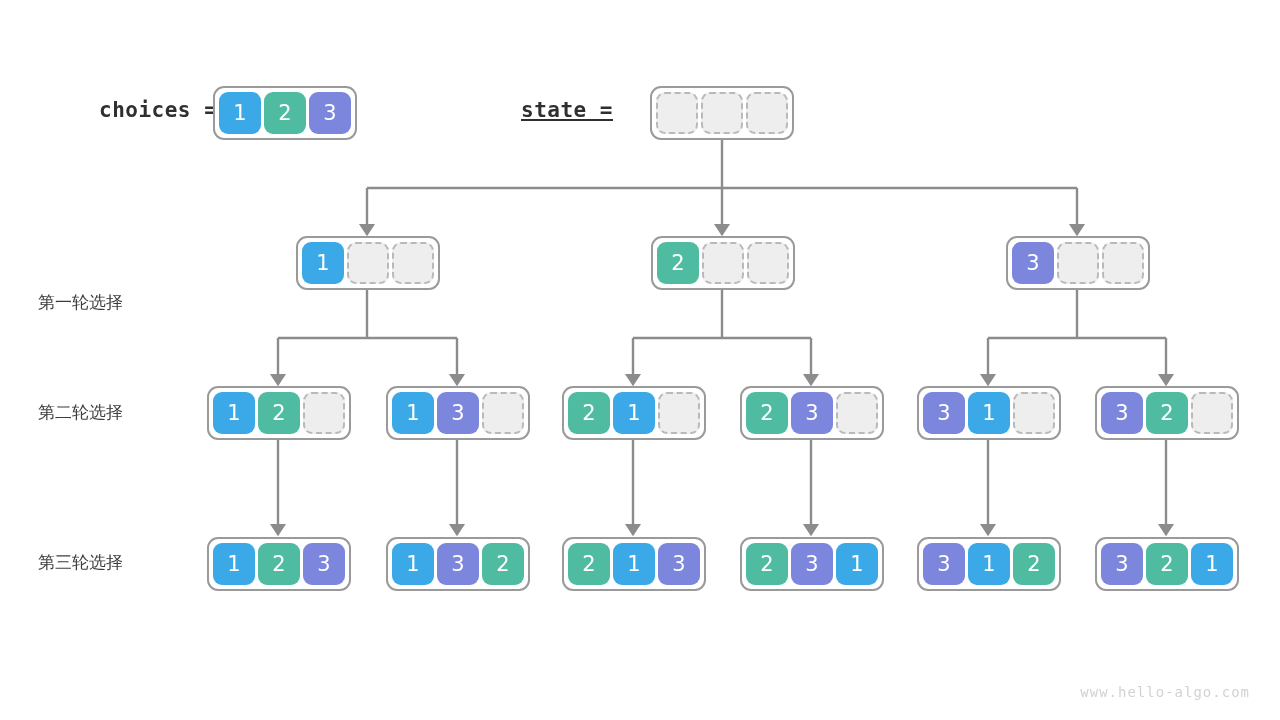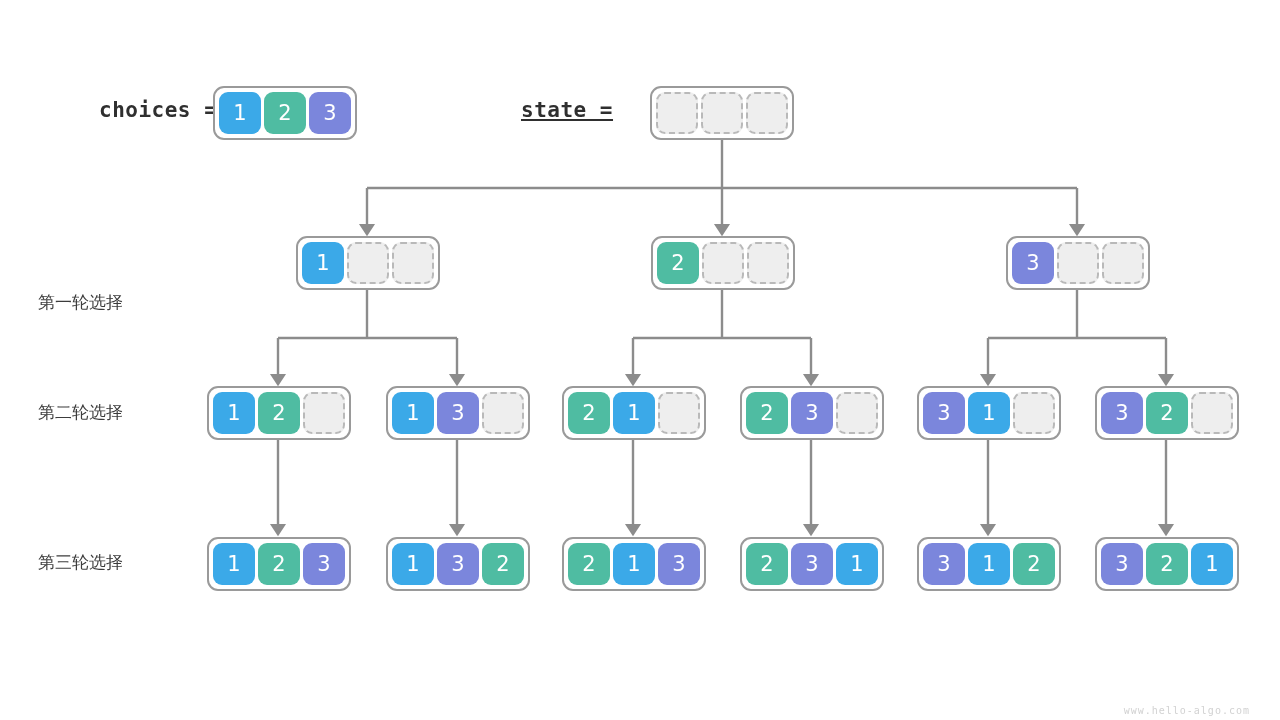--- a/index.html
+++ b/index.html
@@ -89,23 +89,23 @@
     color: transparent;
   }
 
   
   .array.header .cell { width: 42px; height: 42px; }
 
   
   #watermark {
     position: absolute;
     right: 30px;
-    bottom: 4px;
+    bottom: 20px;
     font-family: "DejaVu Sans Mono", "Liberation Mono", monospace;
-    font-size: 10px;
+    font-size: 14px;
     color: #d2d2d2;
     letter-spacing: 1px;
     white-space: nowrap;
     margin-top: 24px;
   }
 </style>
 </head>
 <body>
 
 <div id="canvas">

